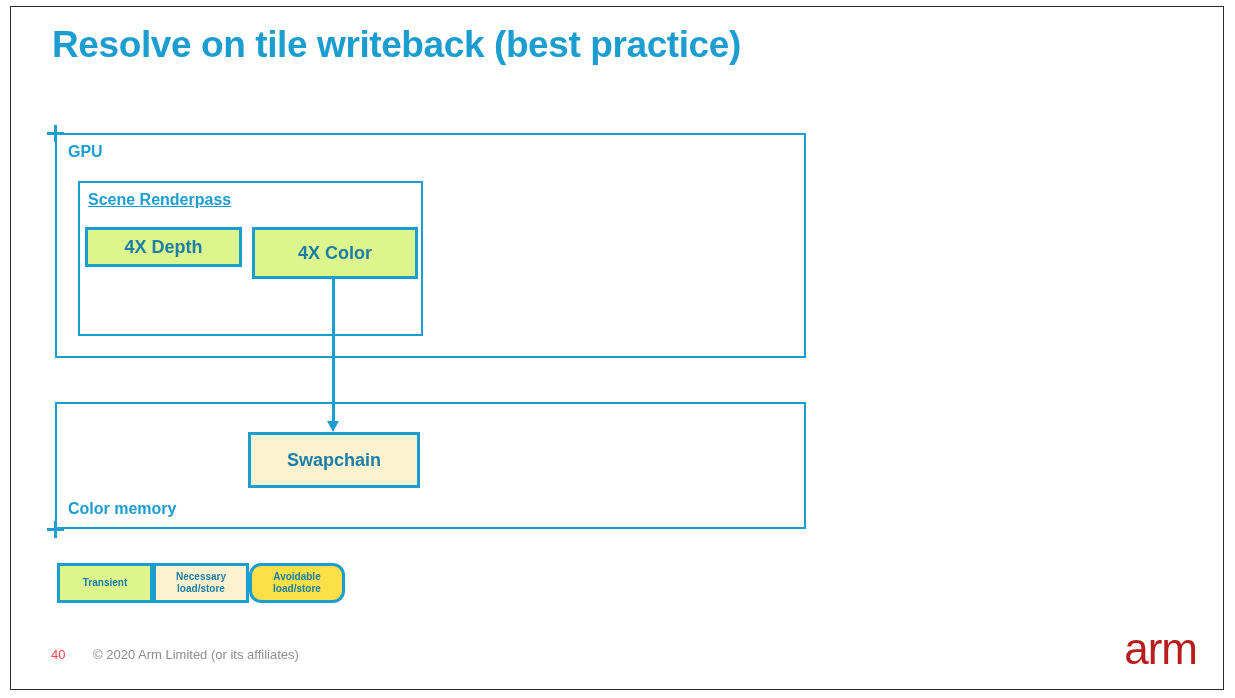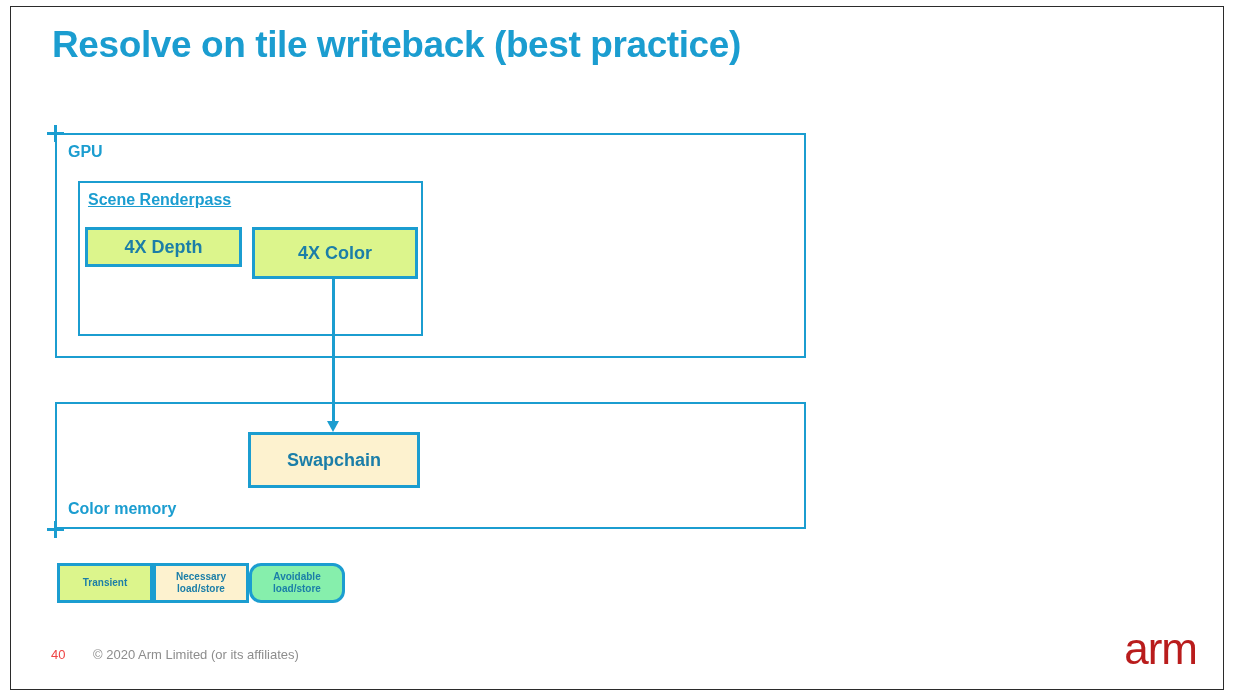--- a/index.html
+++ b/index.html
@@ -108,21 +108,21 @@
     box-sizing: border-box;
     display: flex;
     align-items: center;
     justify-content: center;
     font-size: 18px;
     font-weight: bold;
     color: #1b7ea8;
   }
   .fill-transient { background: #dcf58c; }
   .fill-necessary { background: #fdf2cf; }
-  .fill-avoidable { background: #86efac; border-radius: 12px; }
+  .fill-avoidable { background: #fde047; border-radius: 12px; }
 
   #box-depth     { left: 85px;  top: 227px; width: 157px; height: 40px; }
   #box-color     { left: 252px; top: 227px; width: 166px; height: 52px; }
   #box-swapchain { left: 248px; top: 432px; width: 172px; height: 56px; }
 
   
   #arrow-line {
     position: absolute;
     left: 332px;
     top: 279px;

